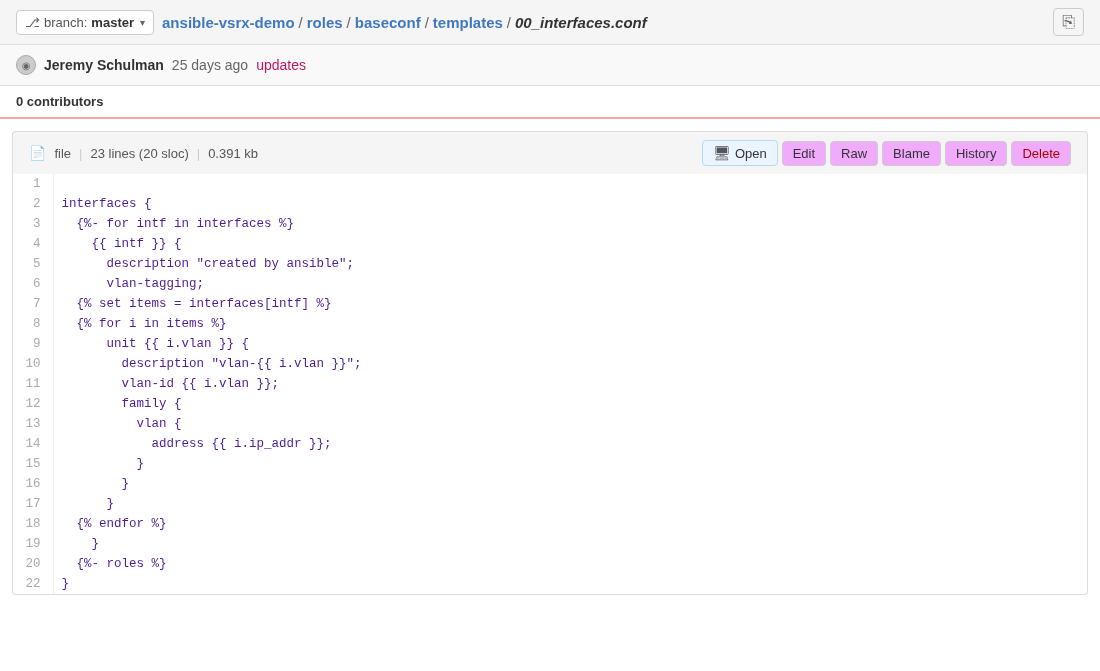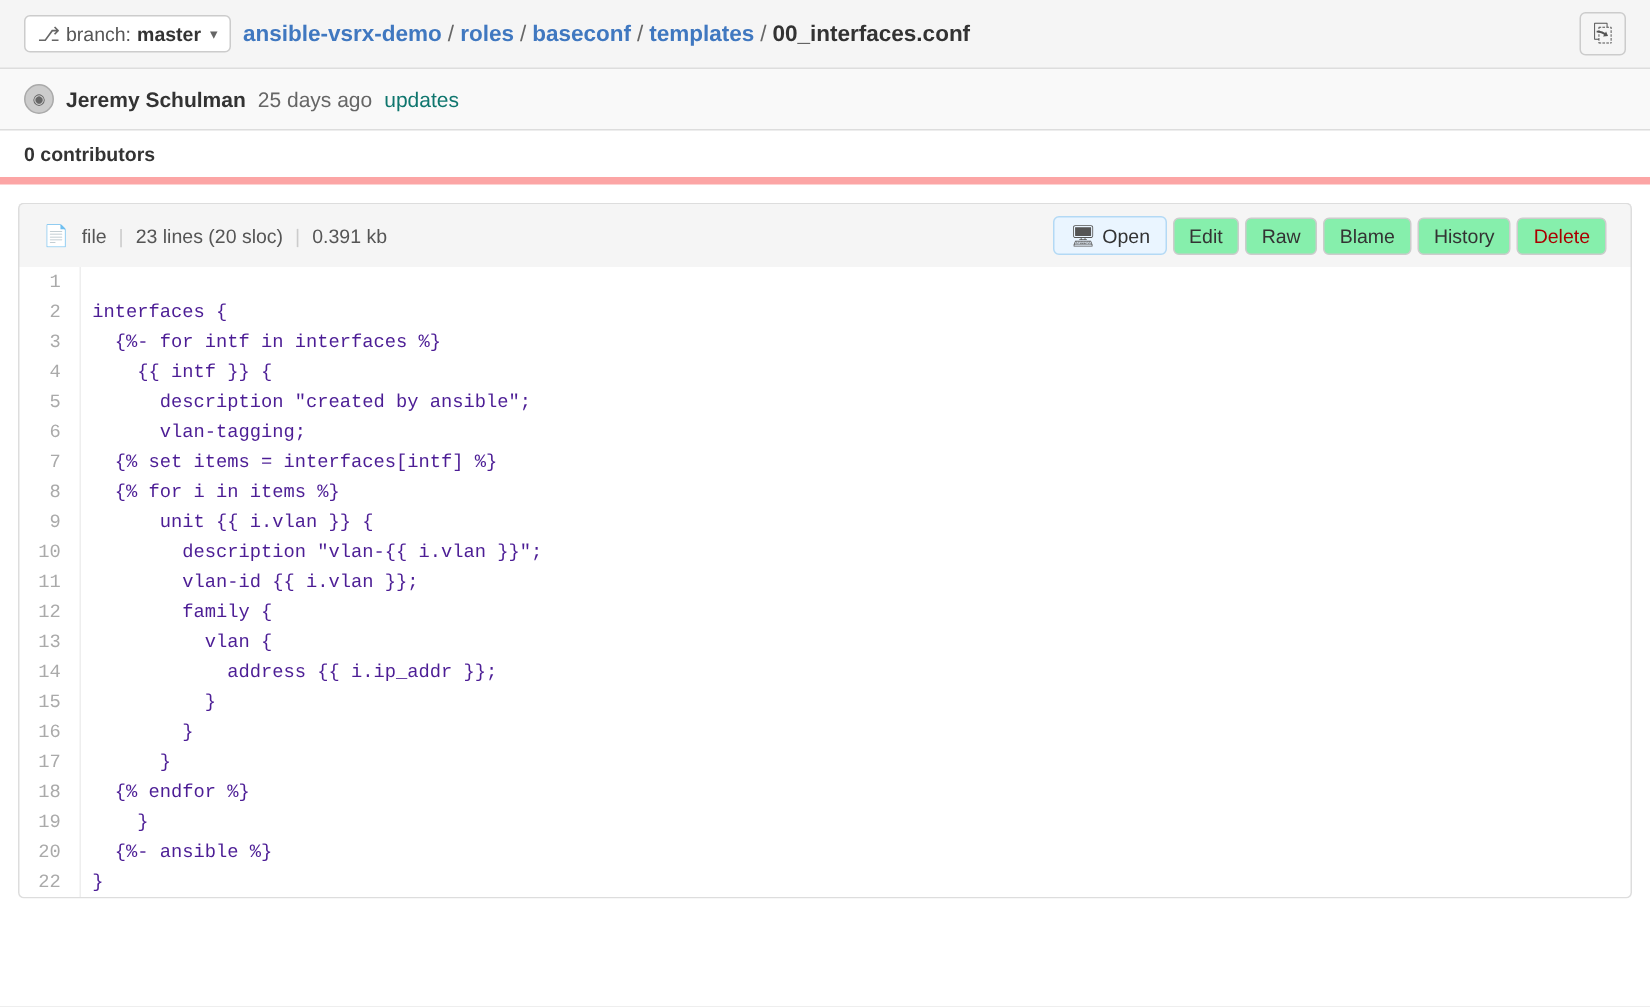--- a/index.html
+++ b/index.html
@@ -60,20 +60,21 @@
       font-weight: 600;
     }
     .breadcrumb .sep {
       color: #666;
       margin: 0 4px;
       font-weight: normal;
     }
     .breadcrumb .filename {
       font-weight: bold;
       color: #333;
+      font-style: italic;
     }
     .copy-btn {
       background: #f5f5f5;
       border: 1px solid #ccc;
       border-radius: 4px;
       padding: 4px 8px;
       cursor: pointer;
       color: #555;
       font-size: 16px;
     }
@@ -102,28 +103,28 @@
     }
     .commit-author {
       font-weight: bold;
       color: #333;
     }
     .commit-time {
       color: #666;
       text-align: right;
     }
     .commit-message {
-      color: #0f766e;
+      color: #be185d;
       font-weight: normal;
     }
 
     
     .contributors-bar {
       padding: 8px 16px;
-      border-bottom: 5px solid #fca5a5;
+      border-bottom: 2px solid #fca5a5;
       font-size: 13px;
       color: #555;
     }
     .contributors-bar span {
       font-weight: bold;
       color: #333;
     }
 
     
     .file-header {
@@ -150,21 +151,21 @@
     }
     .file-meta-sep {
       color: #ccc;
     }
     .file-actions {
       display: flex;
       align-items: center;
       gap: 4px;
     }
     .file-btn {
-      background: #86efac;
+      background: #f0abfc;
       border: 1px solid #ccc;
       border-radius: 4px;
       padding: 4px 10px;
       font-size: 13px;
       cursor: pointer;
       color: #333;
       text-decoration: none;
     }
     .file-btn.open-btn {
       display: flex;
@@ -345,21 +346,21 @@
         <tr>
           <td class="line-num">18</td>
           <td class="line-code">  {% endfor %}</td>
         </tr>
         <tr>
           <td class="line-num">19</td>
           <td class="line-code">    }</td>
         </tr>
         <tr>
           <td class="line-num">20</td>
-          <td class="line-code">  {%- ansible %}</td>
+          <td class="line-code">  {%- roles %}</td>
         </tr>
         <tr>
           <td class="line-num">22</td>
           <td class="line-code">}</td>
         </tr>
       </tbody>
   </table>
 </div>
 
 </body></html>

